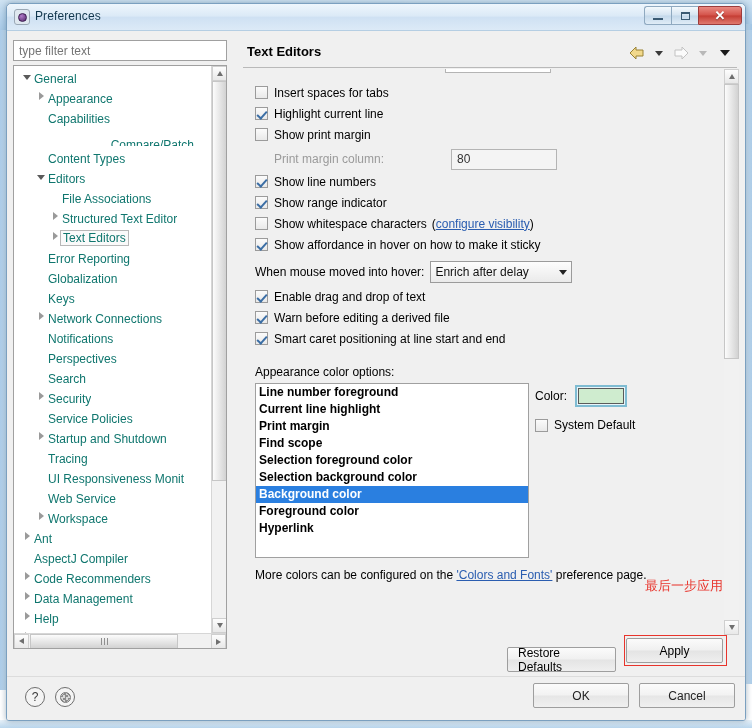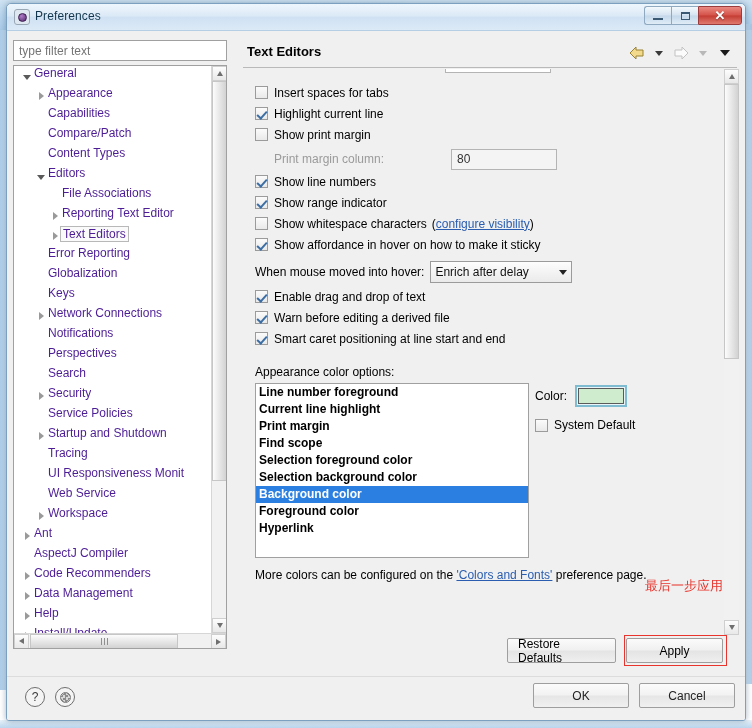--- a/index.html
+++ b/index.html
@@ -141,24 +141,24 @@
     background: #ffffff;
     overflow: hidden;
   }
   #tree-scroll {
     position: absolute; left: 0; top: 0;
     width: 198px; height: 567px;
     overflow: hidden;
   }
   .tree-item {
     height: 20px;
-    display: flex; align-items: flex-start;
+    display: flex; align-items: flex-end;
     white-space: nowrap;
     font-size: 12px;
-    color: #4c1d95;
+    color: #0f766e;
     padding-right: 18px;
   }
   .tw {
     width: 14px; min-width: 14px; height: 20px;
     display: flex; align-items: center; justify-content: center;
   }
   .arrow-collapsed {
     width: 0; height: 0;
     border-top: 4px solid transparent;
     border-bottom: 4px solid transparent;
@@ -391,21 +391,21 @@
   .btn {
     height: 25px;
     border: 1px solid #9e9e9e;
     border-radius: 2px;
     background: linear-gradient(to bottom,#fbfbfb,#f0f0f0 48%,#e4e4e4 52%,#efefef);
     font-size: 12px; color: #000;
     display: flex; align-items: center; justify-content: center;
     padding: 0 10px;
     font-family: "Liberation Sans", sans-serif;
   }
-  #restore-defaults-btn { width: 109px; }
+  #restore-defaults-btn { width: 109px; margin-top: 9px; }
   #apply-btn { width: 97px; }
   #apply-highlight {
     position: absolute; left: 385px; top: 595px;
     width: 103px; height: 31px;
     border: 1px solid #e8342c;
     pointer-events: none;
   }
 
   
   #footer {
@@ -492,21 +492,21 @@
             <div class="tree-item" style="padding-left: 20px;">
               <span class="tw">
                 <span class="arrow-collapsed"></span>
               </span>
               <span class="tree-label">Appearance</span>
             </div>
             <div class="tree-item" style="padding-left: 20px;">
               <span class="tw"></span>
               <span class="tree-label">Capabilities</span>
             </div>
-            <div class="tree-item" style="padding-left: 20px;">
+            <div class="tree-item" style="padding-left: 20px; flex-direction: column;">
               <span class="tw"></span>
               <span class="tree-label">Compare/Patch</span>
             </div>
             <div class="tree-item" style="padding-left: 20px;">
               <span class="tw"></span>
               <span class="tree-label">Content Types</span>
             </div>
             <div class="tree-item" style="padding-left: 20px;">
               <span class="tw">
                 <span class="arrow-expanded"></span>
@@ -514,21 +514,21 @@
               <span class="tree-label">Editors</span>
             </div>
             <div class="tree-item" style="padding-left: 34px;">
               <span class="tw"></span>
               <span class="tree-label">File Associations</span>
             </div>
             <div class="tree-item" style="padding-left: 34px;">
               <span class="tw">
                 <span class="arrow-collapsed"></span>
               </span>
-              <span class="tree-label">Reporting Text Editor</span>
+              <span class="tree-label">Structured Text Editor</span>
             </div>
             <div class="tree-item selected" style="padding-left: 34px;">
               <span class="tw">
                 <span class="arrow-collapsed"></span>
               </span>
               <span class="tree-label">Text Editors</span>
             </div>
             <div class="tree-item" style="padding-left: 20px;">
               <span class="tw"></span>
               <span class="tree-label">Error Reporting</span>

